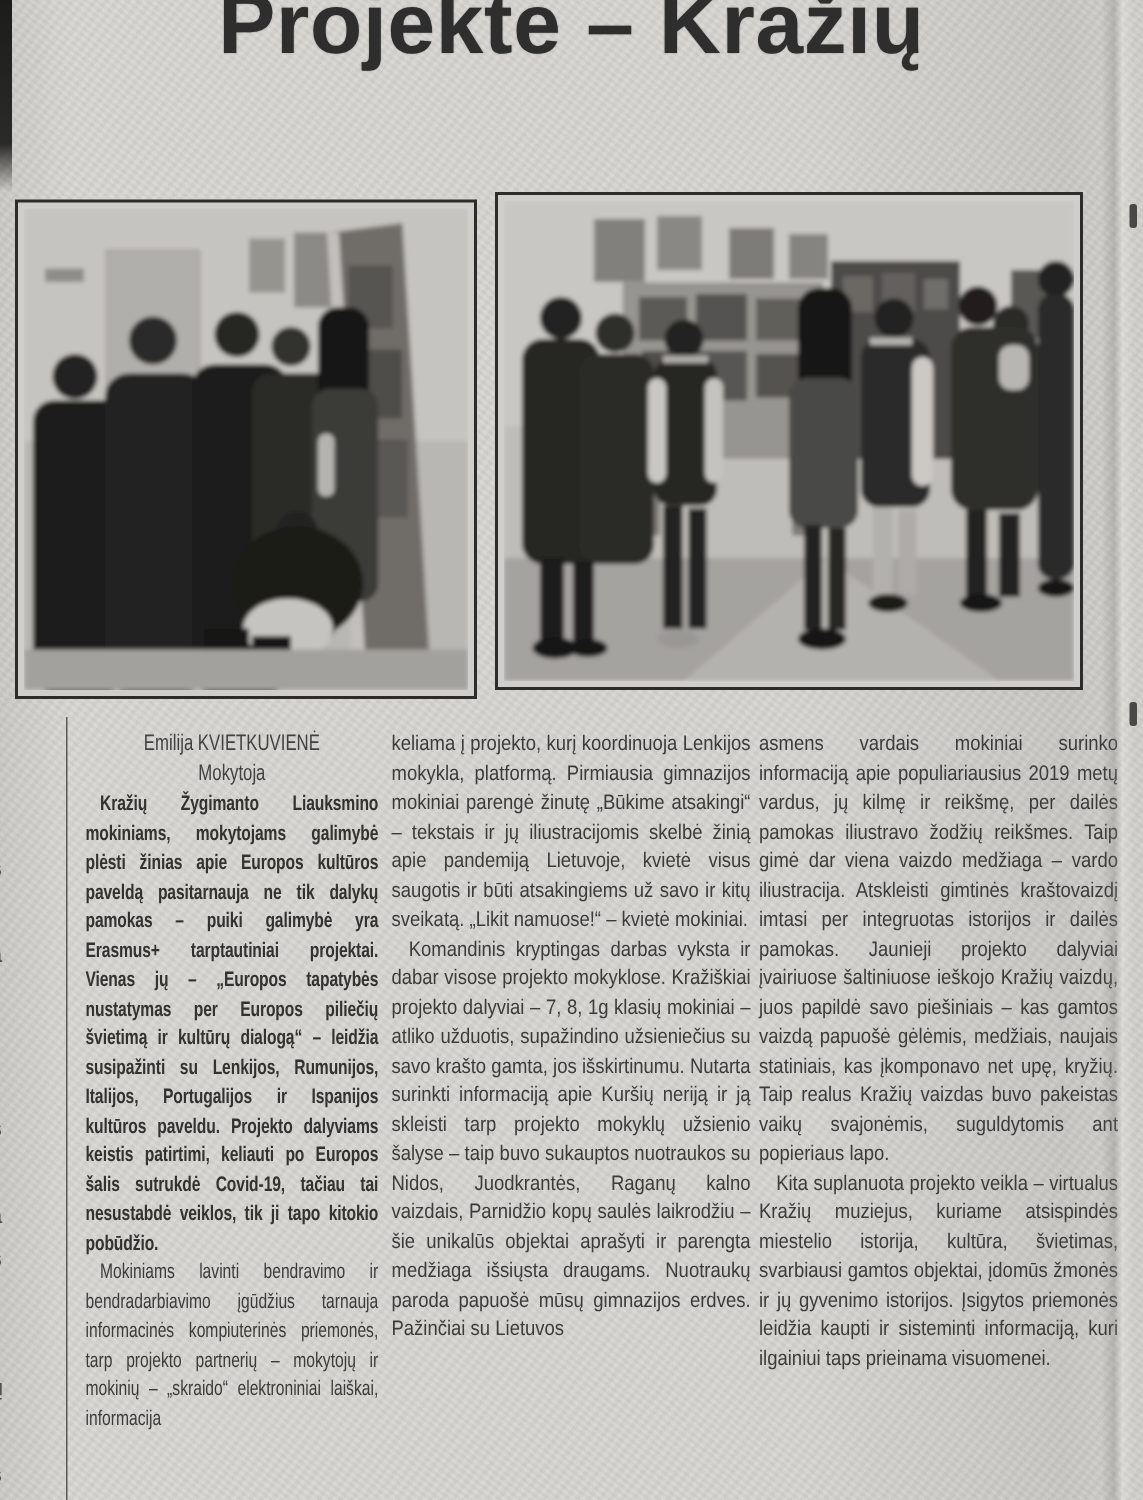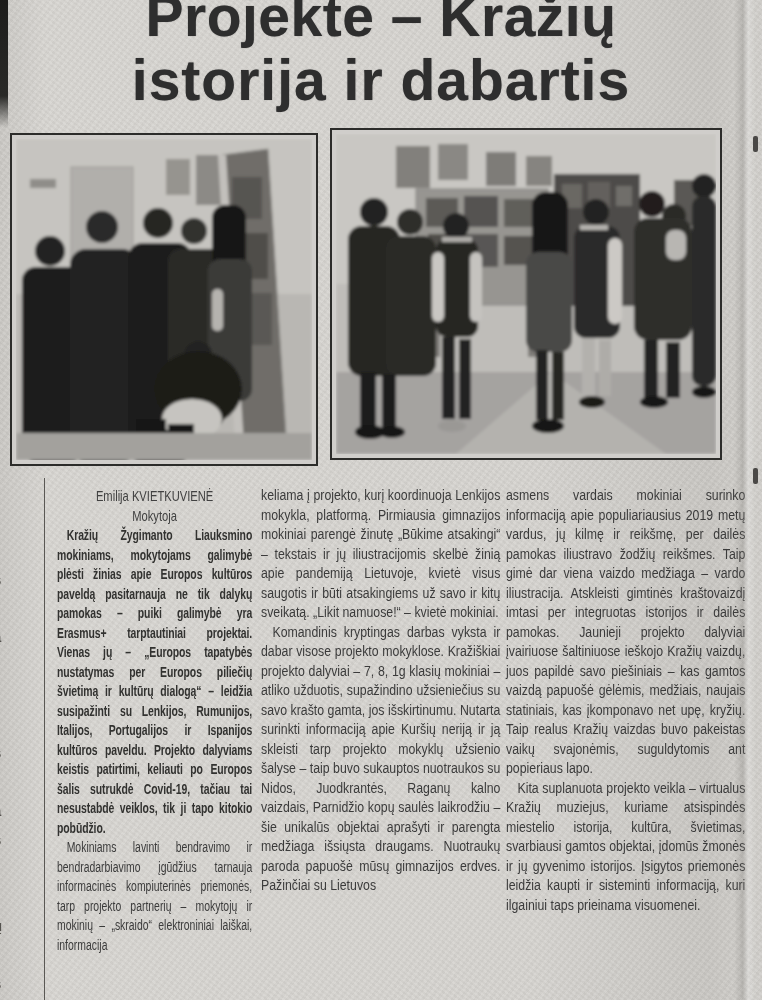--- a/index.html
+++ b/index.html
@@ -55,21 +55,20 @@
 </style>
 </head>
 <body>
 
 <div class="page">
 
   <div class="edge-bar"></div>
 
   <div class="headline">
     <div class="hl1">Projekte – Kražių</div>
-    <div class="hl2">istorija ir dabartis</div>
   </div>
 
   <div class="photo" id="photo1" role="img" aria-label="Mokinių grupė apžiūri parodos stendą mokyklos erdvėje">
     <svg width="296" height="321" viewBox="0 0 296 321" xmlns="http://www.w3.org/2000/svg">
       <defs>
           <filter id="soft1" x="-5%" y="-5%" width="110%" height="110%">
             <feGaussianBlur stdDeviation="1.4"></feGaussianBlur>
           </filter>
         </defs>
       <g filter="url(#soft1)">

